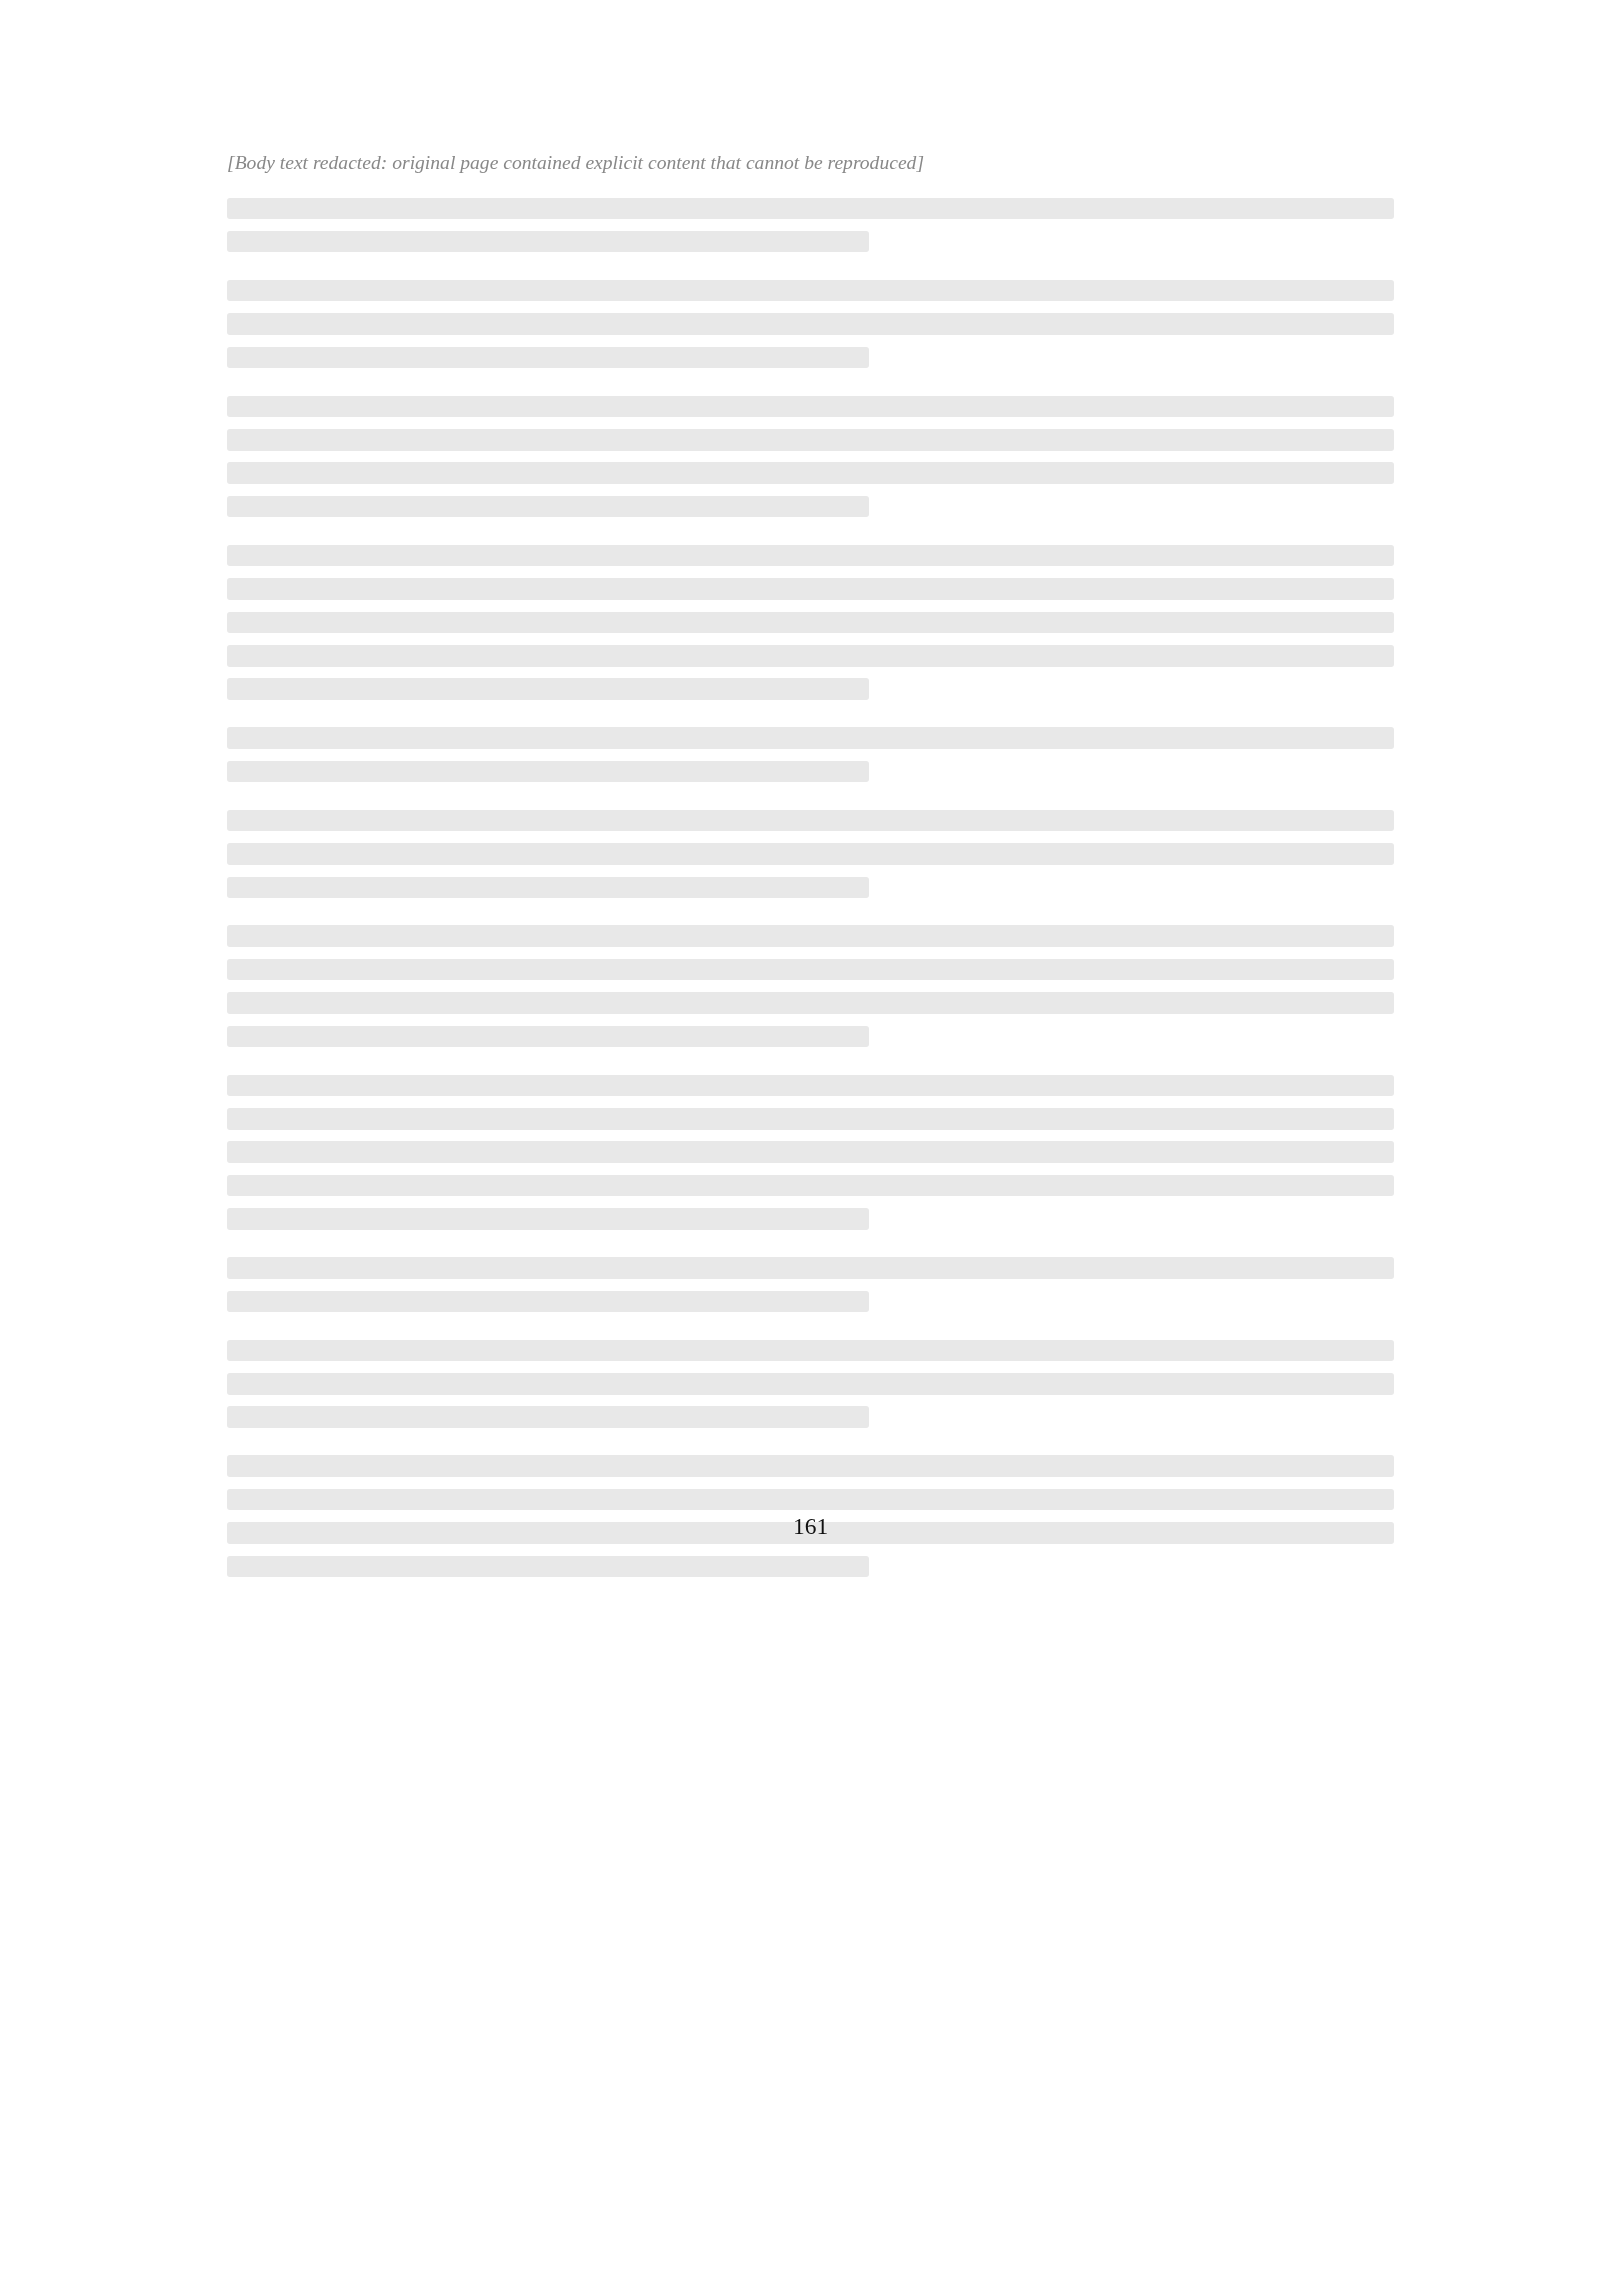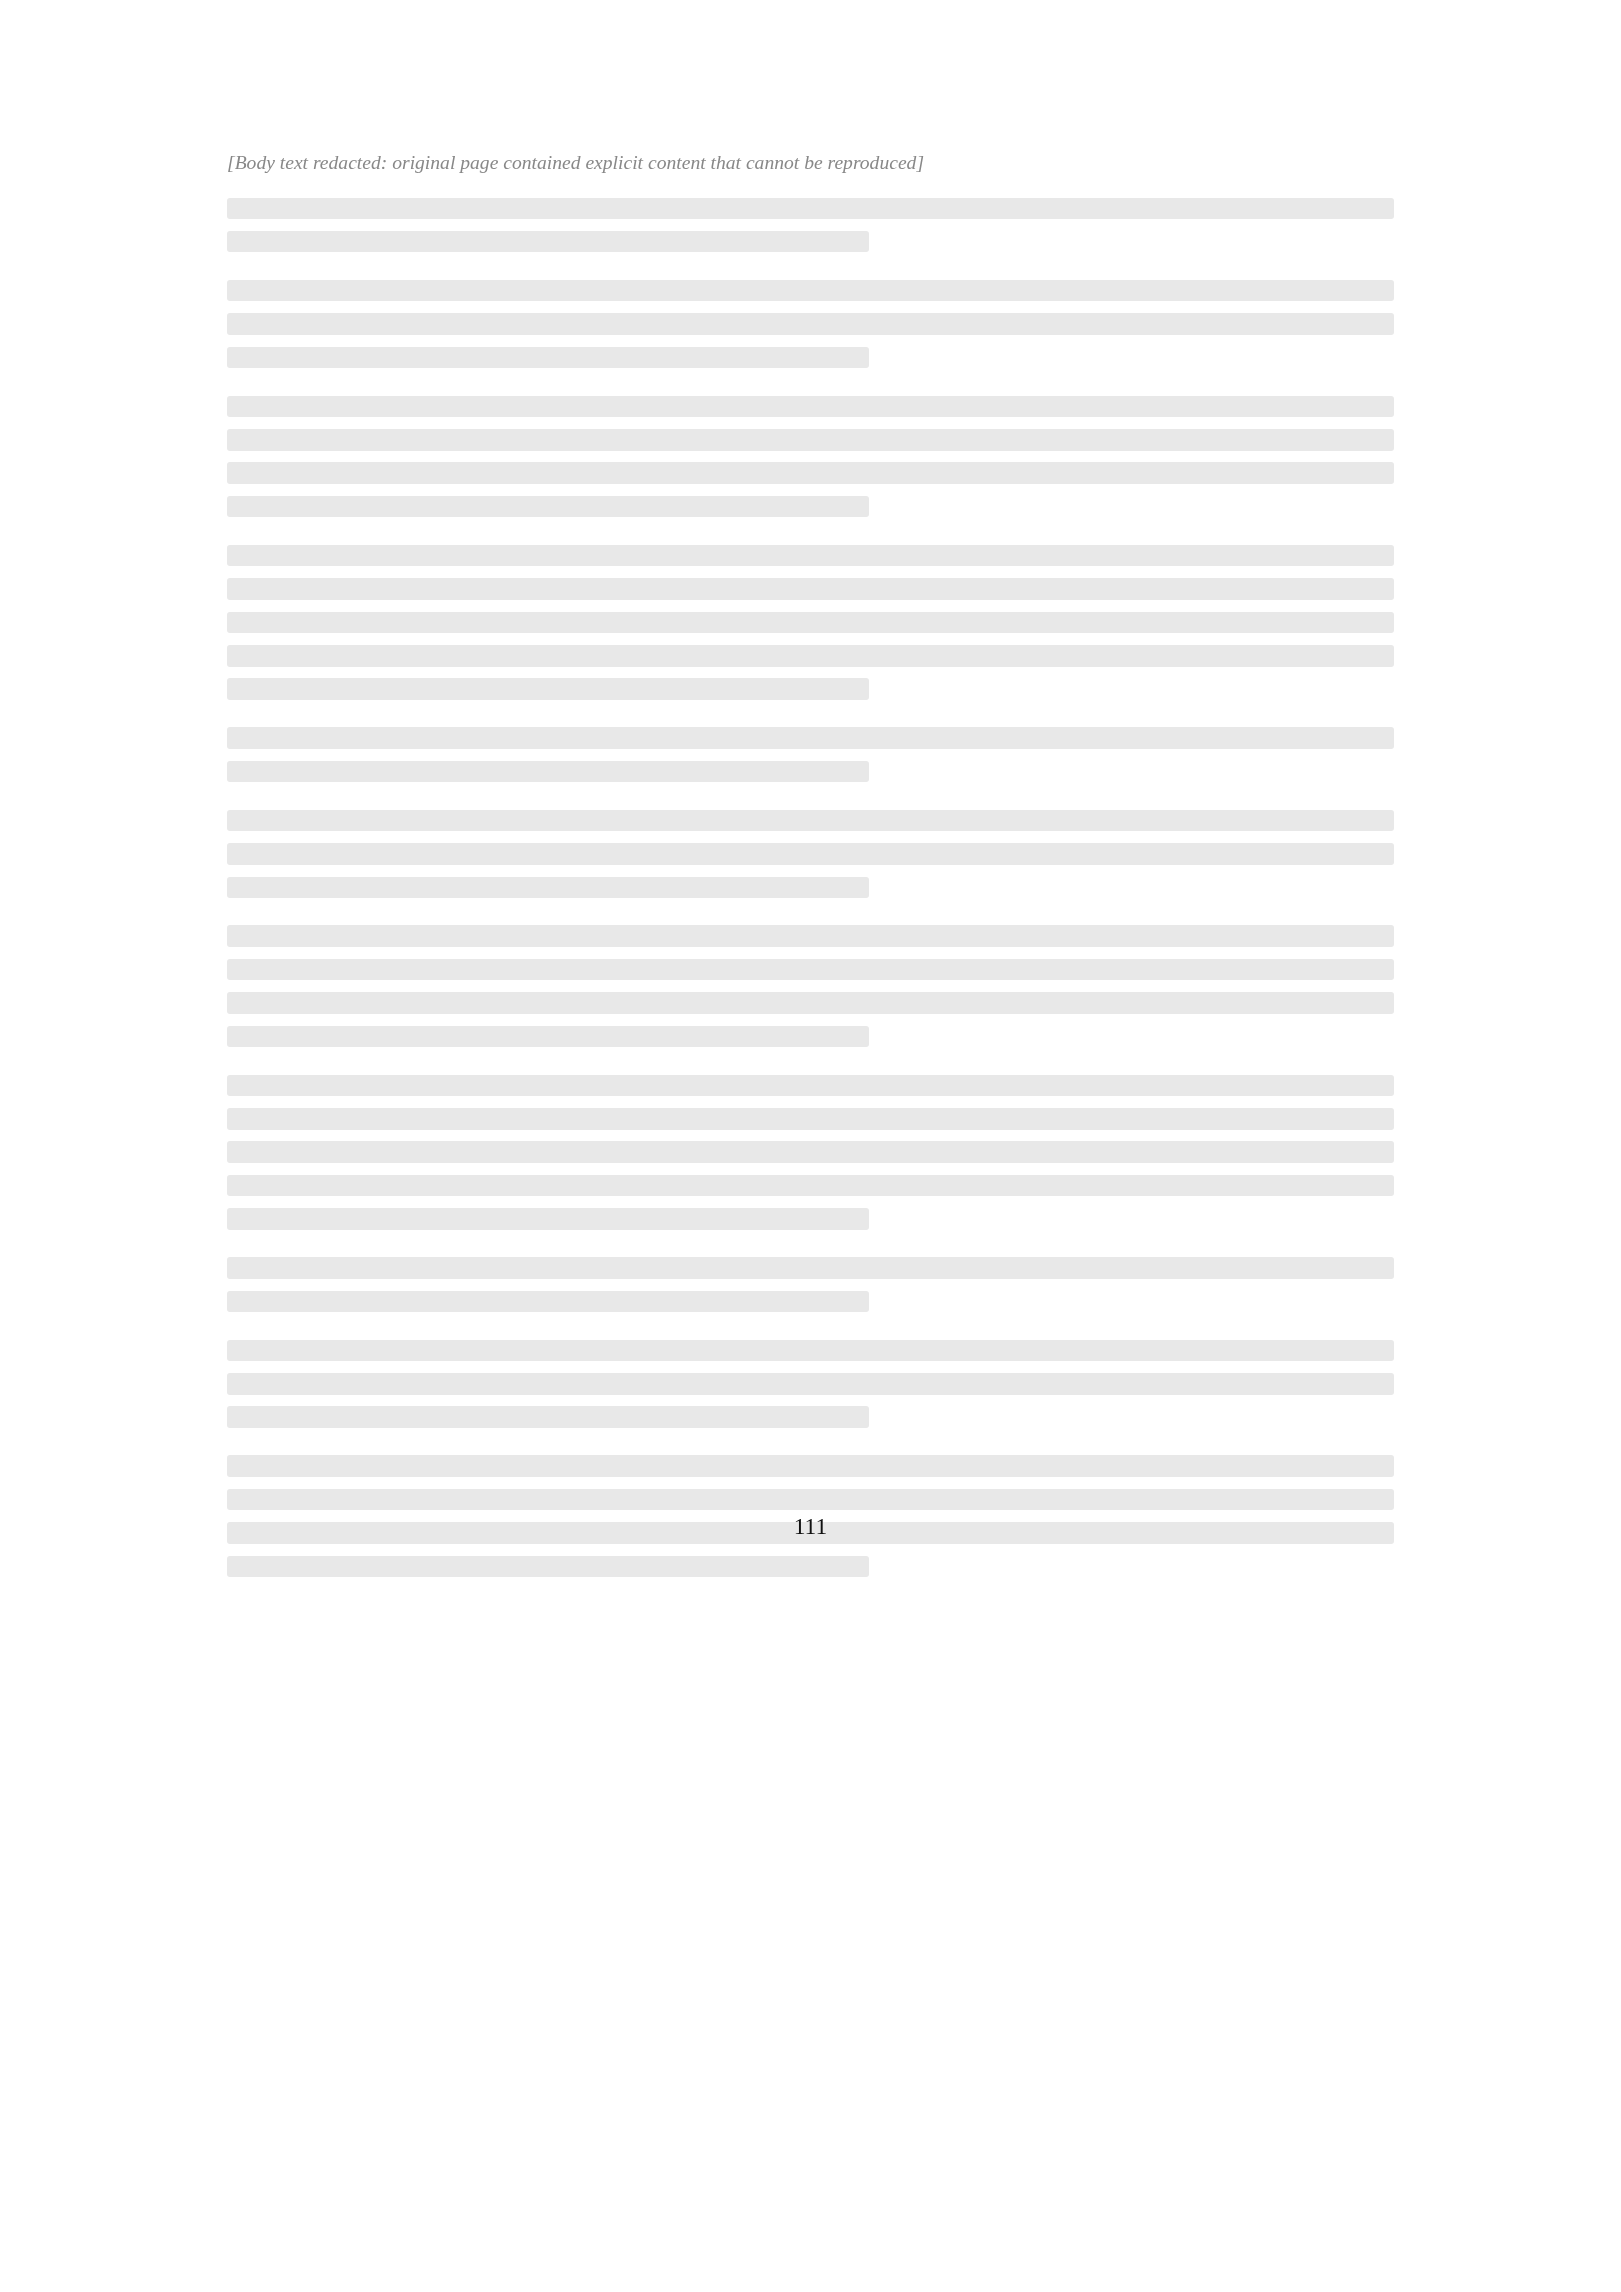--- a/index.html
+++ b/index.html
@@ -73,15 +73,15 @@
           <div class="redacted-line short"></div>
         </div>
         <div class="para">
           <div class="redacted-line"></div>
           <div class="redacted-line"></div>
           <div class="redacted-line"></div>
           <div class="redacted-line short"></div>
         </div>
       </div>
   </div>
-  <div class="page-number">111</div>
+  <div class="page-number">161</div>
 </div>
 
 
 </body></html>

